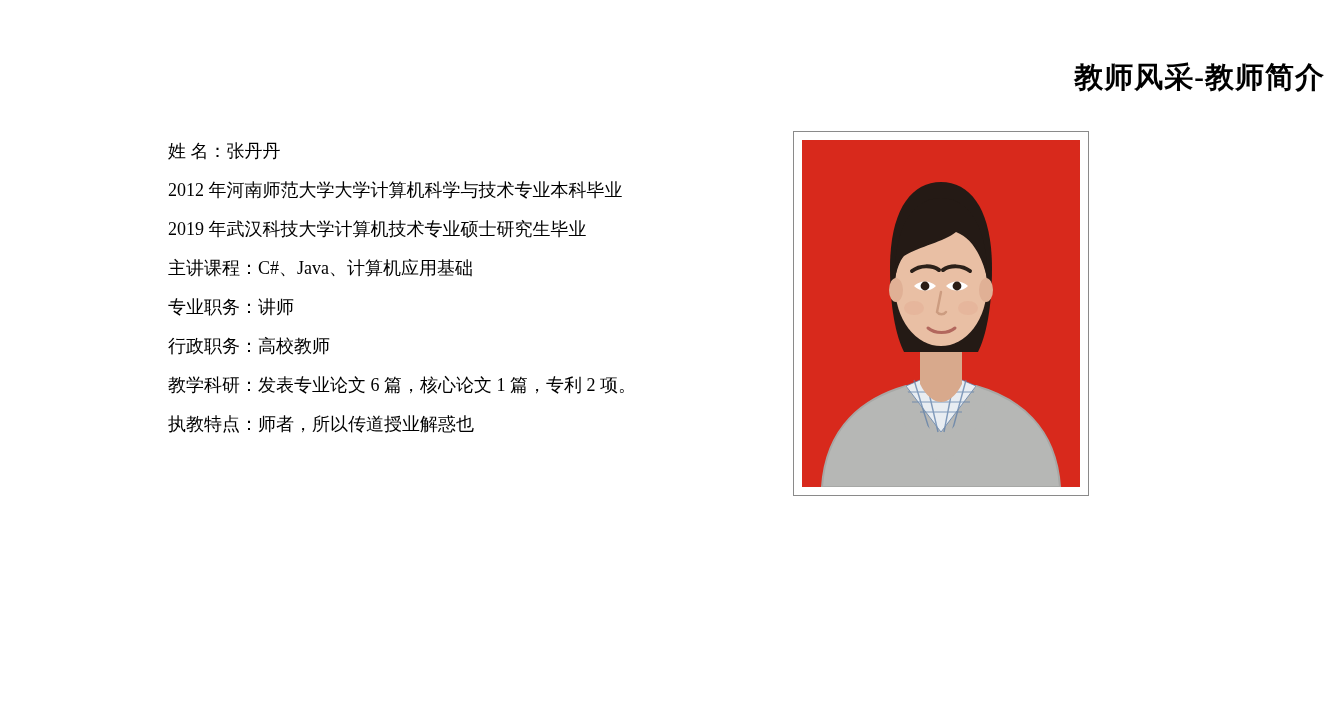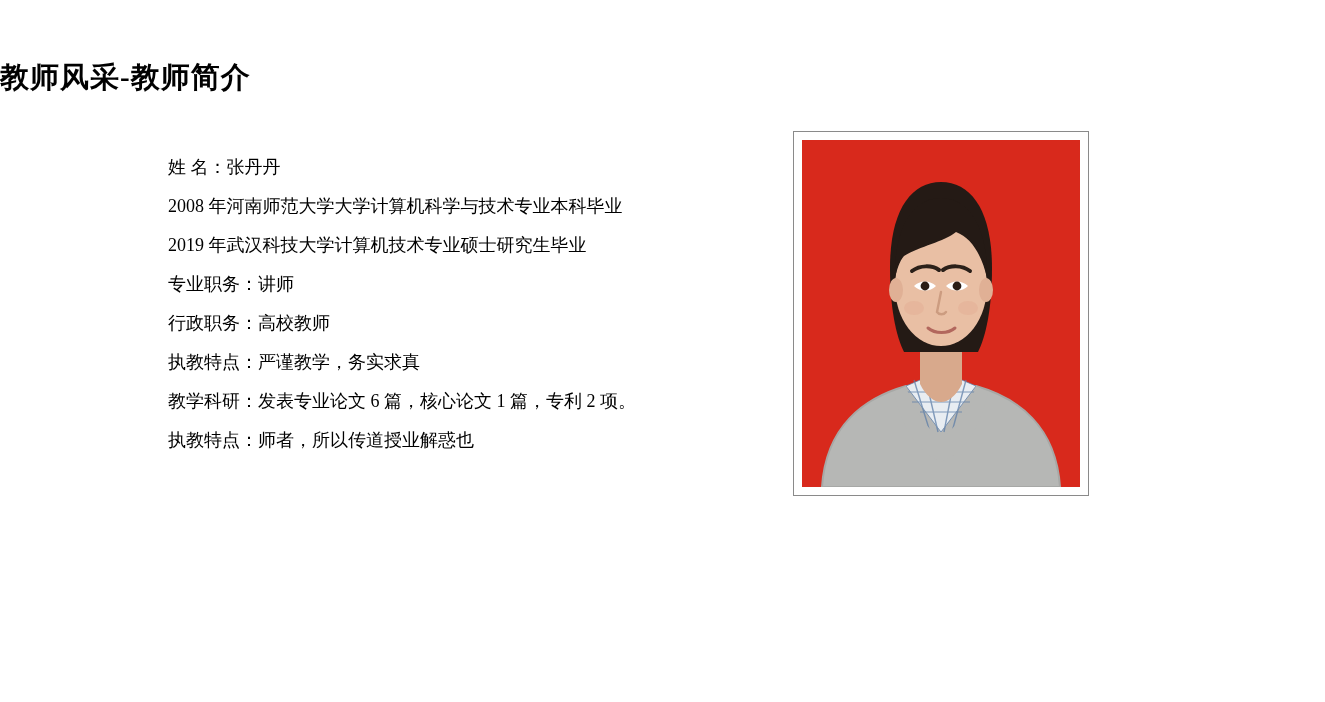--- a/index.html
+++ b/index.html
@@ -19,30 +19,30 @@
     position: relative;
     width: 1325px;
     height: 702px;
     background: #ffffff;
   }
   .doc-title {
     position: absolute;
     left: 0;
     top: 58px;
     width: 1325px;
-    text-align: left;
+    text-align: right;
     font-size: 29px;
     font-weight: bold;
     letter-spacing: 1px;
     font-family: "Liberation Serif", "DejaVu Serif", serif;
   }
   .info-block {
     position: absolute;
     left: 168px;
-    top: 148px;
+    top: 132px;
     width: 570px;
   }
   .info-line {
     font-size: 18px;
     line-height: 39px;
     white-space: nowrap;
     font-family: "Liberation Serif", "DejaVu Serif", serif;
   }
   .info-line.name-line {
     letter-spacing: 0px;
@@ -73,25 +73,25 @@
 </style>
 </head>
 <body>
 
 <div class="page">
 
   <div class="doc-title">教师风采-教师简介</div>
 
   <div class="info-block">
     <div class="info-line name-line">姓      名：张丹丹</div>
-    <div class="info-line">2008 年河南师范大学大学计算机科学与技术专业本科毕业</div>
+    <div class="info-line">2012 年河南师范大学大学计算机科学与技术专业本科毕业</div>
     <div class="info-line">2019 年武汉科技大学计算机技术专业硕士研究生毕业</div>
+    <div class="info-line">主讲课程：C#、Java、计算机应用基础</div>
     <div class="info-line">专业职务：讲师</div>
     <div class="info-line">行政职务：高校教师</div>
-    <div class="info-line">执教特点：严谨教学，务实求真</div>
     <div class="info-line">教学科研：发表专业论文 6 篇，核心论文 1 篇，专利 2 项。</div>
     <div class="info-line">执教特点：师者，所以传道授业解惑也</div>
   </div>
 
   <div class="photo-frame">
     <div class="photo-inner">
       <svg class="photo-svg" viewBox="0 0 278 347" preserveAspectRatio="xMidYMid slice">
         <rect x="0" y="0" width="278" height="347" fill="#d8291c"></rect>
 
         <path d="M20 347 C24 286 62 258 104 246 L174 246 C216 258 254 286 258 347 Z" fill="#b6b7b5"></path>

